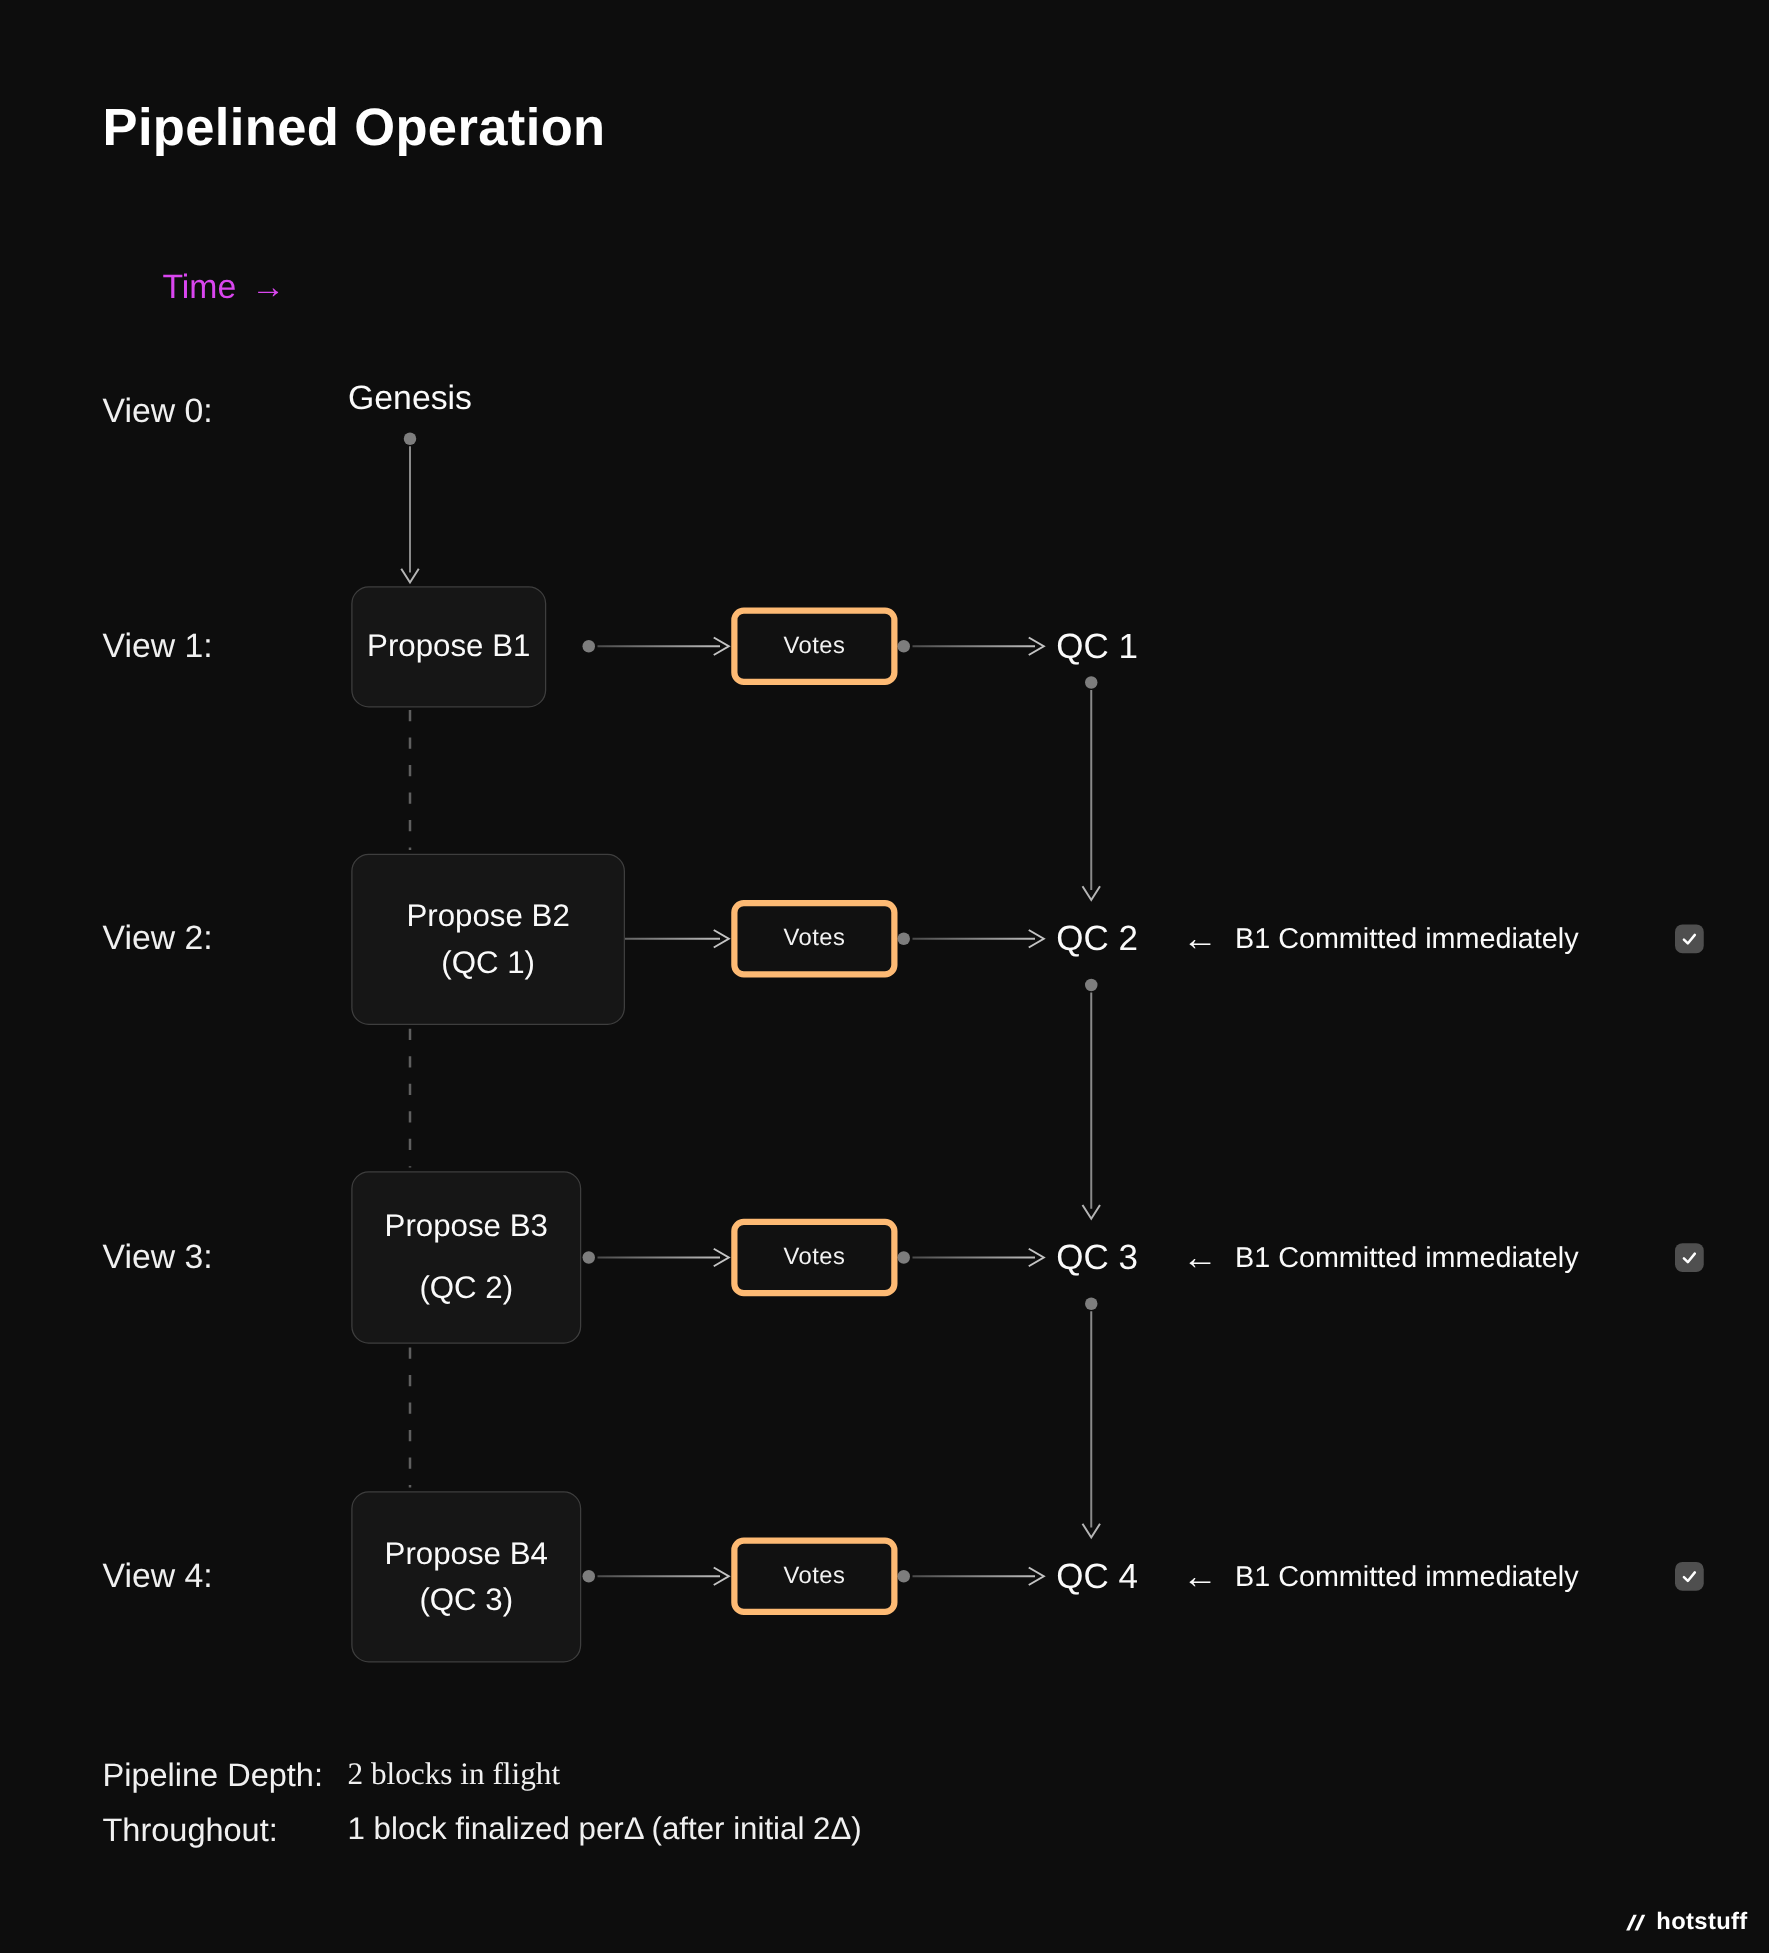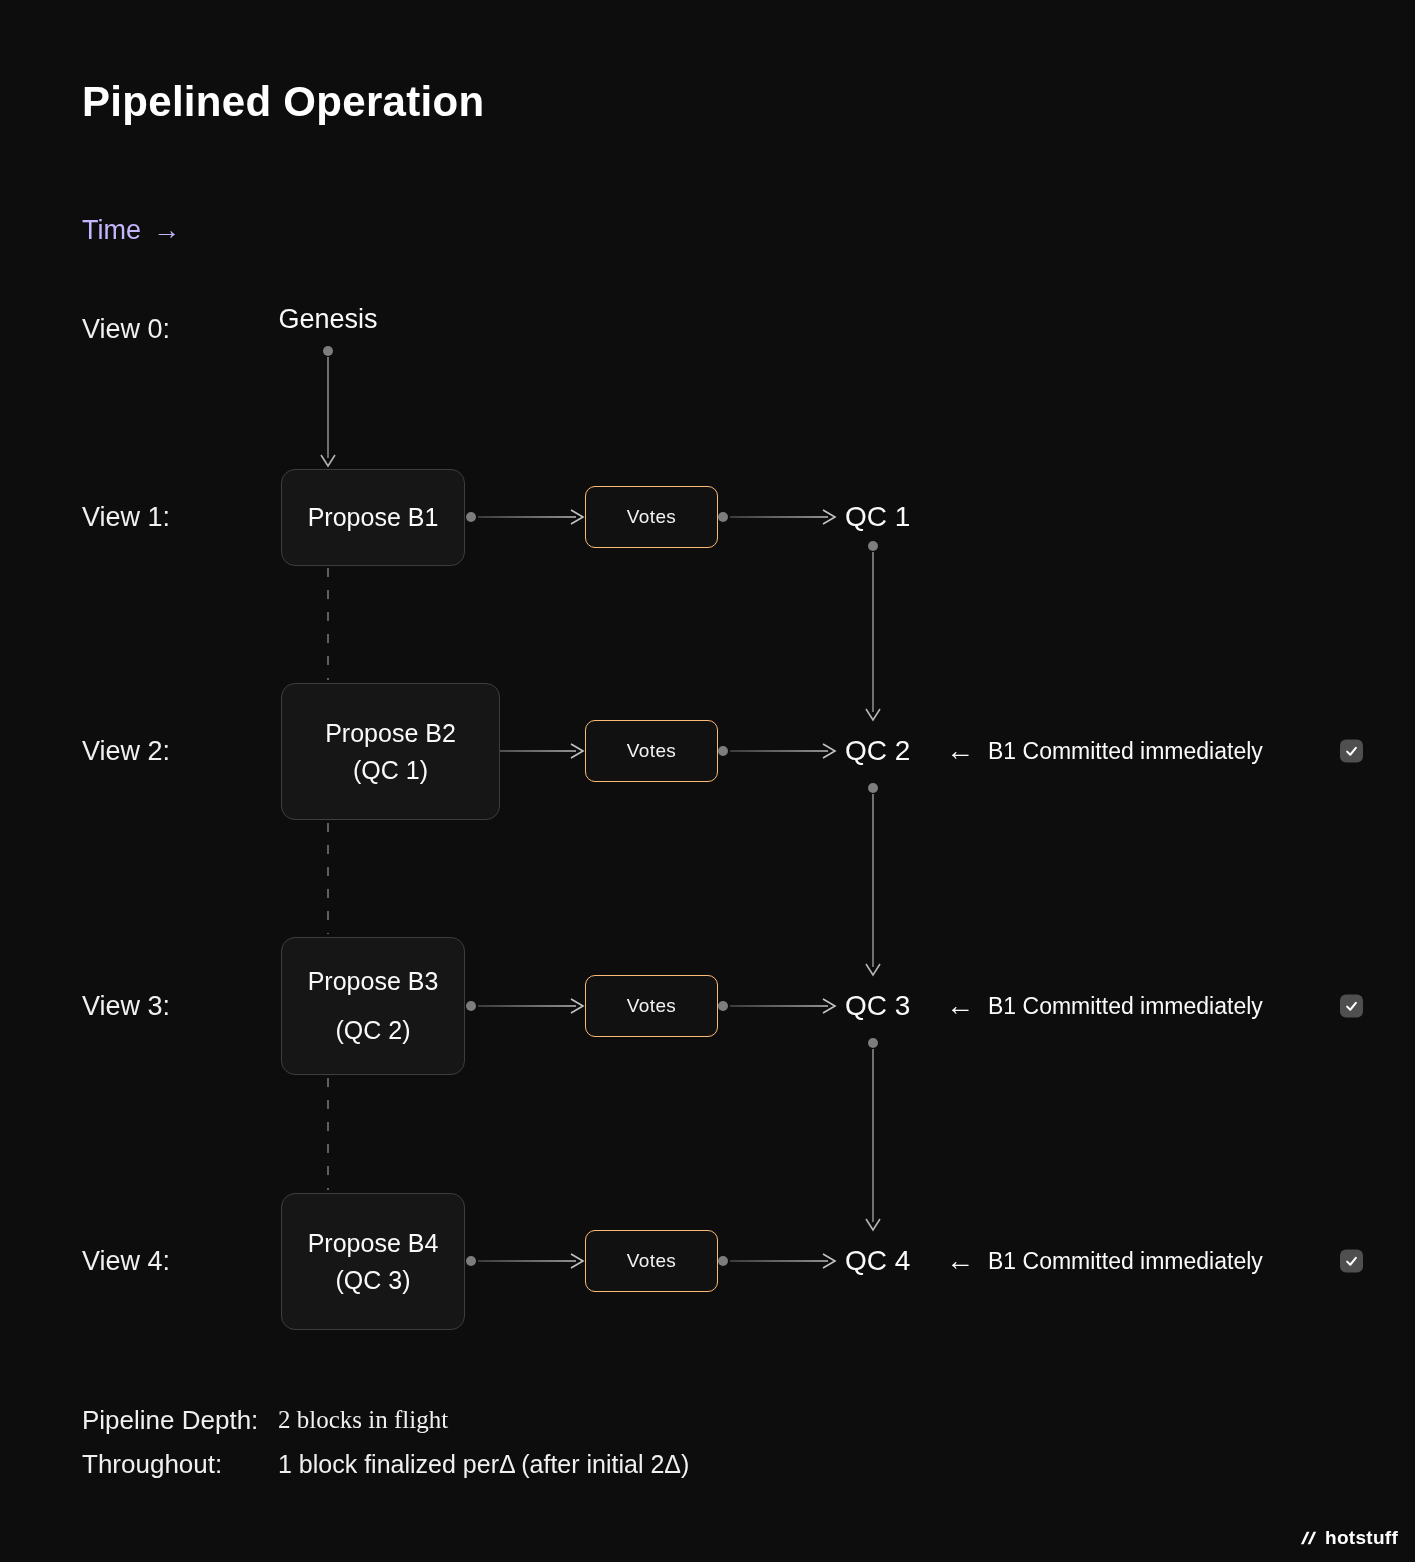--- a/index.html
+++ b/index.html
@@ -8,30 +8,30 @@
     background:#0d0d0d;
     font-family:"Liberation Sans",sans-serif;
     color:#f5f5f5;
     position:relative;
     overflow:hidden;
   }
   .abs{position:absolute;}
   .vc{transform:translateY(-50%);}
   .cc{transform:translate(-50%,-50%);}
   .title{font-size:42px;font-weight:700;letter-spacing:.3px;color:#ffffff;}
-  .time-label{font-size:27px;color:#c4b5fd;display:flex;gap:12px;align-items:center;}
+  .time-label{font-size:27px;color:#d946ef;display:flex;gap:12px;align-items:center;margin-left:48px;}
   .view-label{font-size:27px;color:#f0f0f0;white-space:nowrap;}
   .genesis{font-size:27px;color:#fafafa;white-space:nowrap;}
   .propose-box{
     background:#161616;border:1px solid #3e3e3e;border-radius:14px;
     display:flex;flex-direction:column;align-items:center;justify-content:center;
     gap:8px;font-size:25px;color:#fafafa;box-sizing:border-box;
   }
   .votes-box{
-    background:#111111;border:1px solid #fdba74;border-radius:10px;
+    background:#111111;border:5px solid #fdba74;border-radius:10px;
     display:flex;align-items:center;justify-content:center;
     font-size:19px;letter-spacing:.4px;color:#f2f2f2;box-sizing:border-box;
   }
   .qc-label{font-size:28px;color:#fafafa;white-space:nowrap;}
   .commit-arrow{font-size:28px;color:#fafafa;}
   .commit-text{font-size:23px;color:#fafafa;white-space:nowrap;}
   .checkbox{
     width:23px;height:23px;background:#4f4f4f;border-radius:6px;
     display:flex;align-items:center;justify-content:center;
   }
@@ -130,21 +130,21 @@
 </div>
 
 <div class="abs view-label vc" style="left:82px;top:329px;">View 0:</div>
 <div class="abs view-label vc" style="left:82px;top:517px;">View 1:</div>
 <div class="abs view-label vc" style="left:82px;top:751px;">View 2:</div>
 <div class="abs view-label vc" style="left:82px;top:1006px;">View 3:</div>
 <div class="abs view-label vc" style="left:82px;top:1261px;">View 4:</div>
 
 <div class="abs genesis cc" style="left:328px;top:319px;">Genesis</div>
 
-<div class="abs propose-box" style="left:281px;top:469px;width:184px;height:97px;">
+<div class="abs propose-box" style="left:281px;top:469px;width:156px;height:97px;">
   <span>Propose B1</span>
 </div>
 <div class="abs propose-box" style="left:281px;top:683px;width:219px;height:137px;">
   <span>Propose B2</span>
   <span>(QC 1)</span>
 </div>
 <div class="abs propose-box" style="left:281px;top:937px;width:184px;height:138px;gap:20px;">
   <span>Propose B3</span>
   <span>(QC 2)</span>
 </div>

